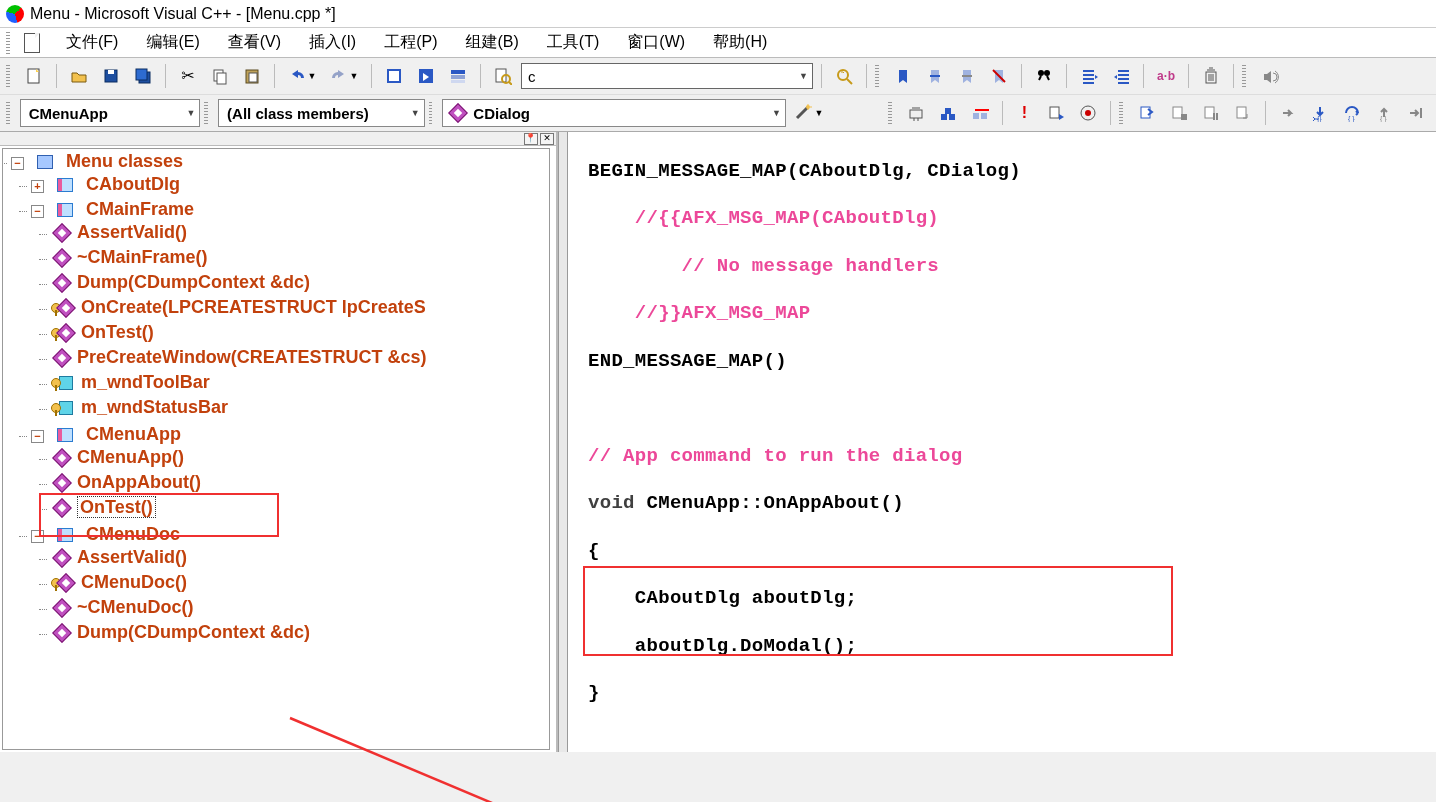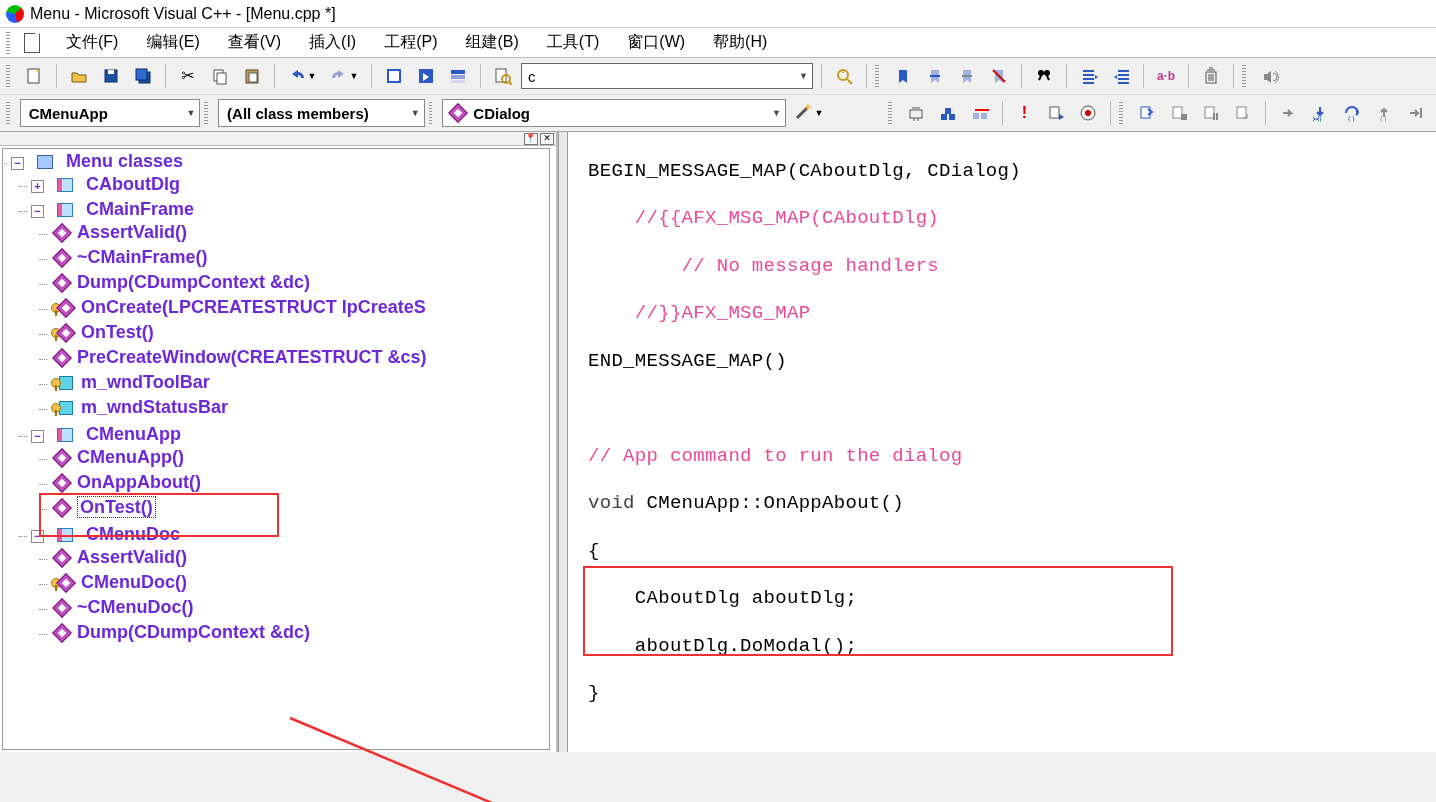--- a/index.html
+++ b/index.html
@@ -94,21 +94,21 @@
     display:flex; justify-content:flex-end; align-items:center;
     padding-right:2px; gap:2px;
   }
   .panetop .pinbtn,.panetop .closebtn { width:14px; height:12px; border:1px solid #777;
     background:#f5f5f5; font-size:9px; line-height:9px; text-align:center; }
   .tree {
     flex:1; background:#fff; border:1px solid #999; margin:2px 6px 2px 2px; overflow:hidden;
     font-family: Tahoma, Verdana, sans-serif;
     font-size:18px;
     font-weight:bold;
-    color:#6d28d9;
+    color:#c2410c;
   }
   .tree ul { list-style:none; margin:0; padding:0 0 0 18px; }
   .tree > ul { padding-left:6px; }
   .tree li { padding:2px 0 2px 2px; white-space:nowrap; position:relative; }
   .tree li::before {
     content:""; position:absolute; left:-10px; top:14px; width:8px; height:1px;
     border-top:1px dotted #888;
   }
   .expander {
     display:inline-flex; width:13px; height:13px; border:1px solid #888; background:#fff;
@@ -134,21 +134,21 @@
   .keybadge::before { content:""; position:absolute; left:0; top:2px;
     width:8px; height:8px; border-radius:50%; background:#f2c14e; border:1px solid #a07000; }
   .keybadge::after { content:""; position:absolute; left:4px; top:9px;
     width:2px; height:6px; background:#a07000; }
 
   .sel { border:1px dotted #333; padding:0 2px; }
 
   
   .editor {
     flex:1; background:#fff; font-family: Consolas, "Courier New", monospace;
-    font-size:19px; font-weight:normal; letter-spacing:0.3px;
+    font-size:19px; font-weight:bold; letter-spacing:0.3px;
     padding:4px 6px 4px 20px;
     line-height:1.25;
     white-space:pre;
     overflow:hidden;
     position:relative;
   }
   .line { white-space:pre; }
 
   
   .blue { color:#404040; }

